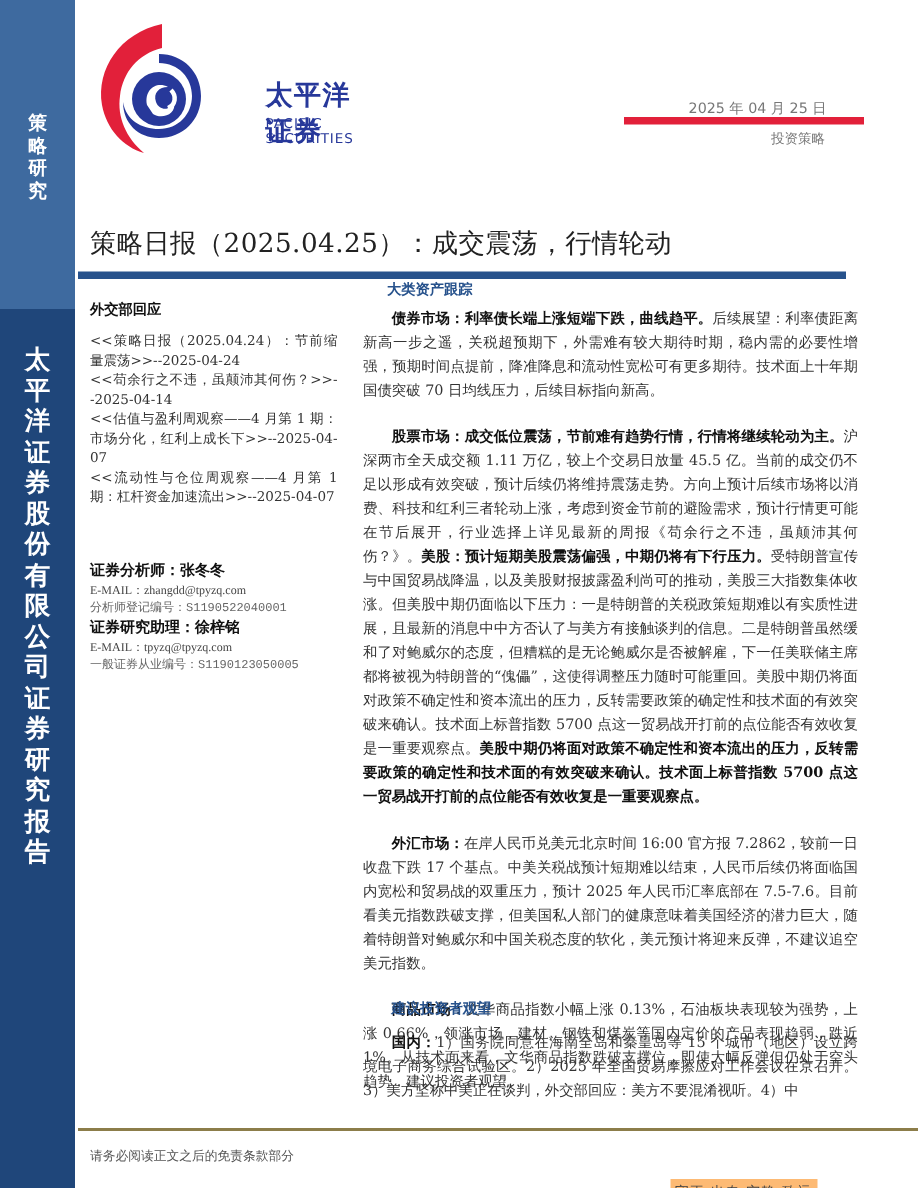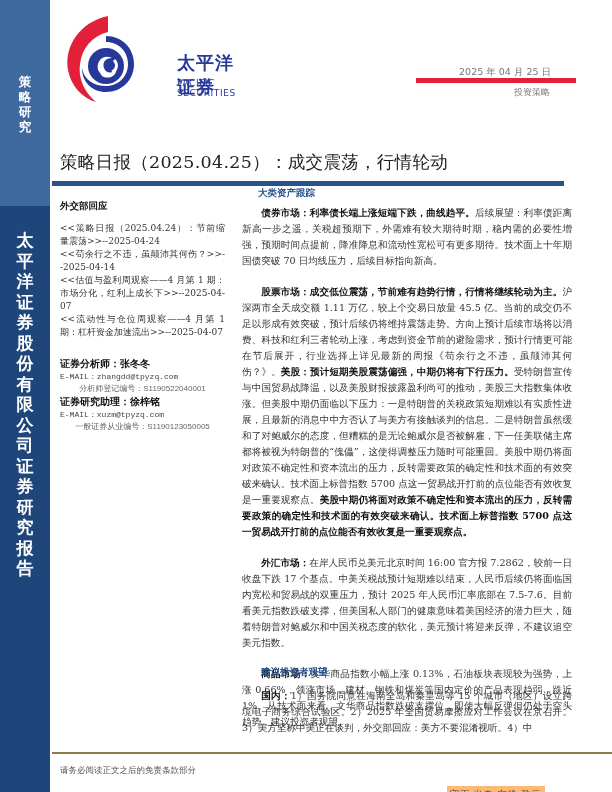--- a/index.html
+++ b/index.html
@@ -28,24 +28,24 @@
   .category { position:absolute; right:62px; top:86px; font-family:"DejaVu Sans", sans-serif; font-size:9px; color:#777; }
 
   
   .title { position:absolute; left:60px; top:150px; font-size:17.5px; color:#222; letter-spacing:0.3px; }
   .title-rule { position:absolute; left:52px; top:181px; width:512px; height:5px; background:#27528c; }
 
   
   .left-col { position:absolute; left:60px; top:200px; width:165px; font-size:9px; color:#333; }
   .lc-heading { font-weight:bold; font-size:9.5px; color:#111; margin-bottom:9px; }
   .report-item { line-height:13px; text-align:justify; }
-  .analyst { margin-top:18px; }
+  .analyst { margin-top:35px; }
   .analyst-role { font-weight:bold; font-size:10px; color:#111; line-height:14px; }
-  .analyst-line { font-family:Liberation Mono, monospace; font-size:8px; color:#444; line-height:12px; }
-  .analyst-line.cn { font-family:Liberation Sans, sans-serif; color:#666;text-align:center; }
+  .analyst-line { font-family:Liberation Serif, serif; font-size:8px; color:#444; line-height:12px; }
+  .analyst-line.cn { font-family:Liberation Mono, monospace; color:#666; }
 
   
   .section-title { position:absolute; left:258px; top:187px; font-size:9.5px; font-weight:bold; color:#27528c; }
   .main { position:absolute; left:242px; top:205px; width:330px; font-size:9.6px; color:#333; line-height:16px; text-align:justify; }
   .para { text-indent:2em; margin-bottom:15px; }
   .para b { color:#111; }
   .subsection { position:absolute; left:261px; top:666px; font-size:9.5px; font-weight:bold; color:#27528c; }
   .main2 { position:absolute; left:242px; top:688px; width:330px; font-size:9.6px; color:#333; line-height:16px; text-align:justify; }
 
   
@@ -110,21 +110,21 @@
   <div class="report-item">&lt;&lt;策略日报（2025.04.24）：节前缩量震荡&gt;&gt;--2025-04-24</div>
   <div class="report-item">&lt;&lt;苟余行之不违，虽颠沛其何伤？&gt;&gt;--2025-04-14</div>
   <div class="report-item">&lt;&lt;估值与盈利周观察——4 月第 1 期：市场分化，红利上成长下&gt;&gt;--2025-04-07</div>
   <div class="report-item">&lt;&lt;流动性与仓位周观察——4 月第 1 期：杠杆资金加速流出&gt;&gt;--2025-04-07</div>
 
   <div class="analyst">
     <div class="analyst-role">证券分析师：张冬冬</div>
     <div class="analyst-line">E-MAIL：zhangdd@tpyzq.com</div>
     <div class="analyst-line cn">分析师登记编号：S1190522040001</div>
     <div class="analyst-role">证券研究助理：徐梓铭</div>
-    <div class="analyst-line">E-MAIL：xuzm@tpyzq.com</div>
+    <div class="analyst-line">E-MAIL：tpyzq@tpyzq.com</div>
     <div class="analyst-line cn">一般证券从业编号：S1190123050005</div>
   </div>
 </div>
 
 <div class="section-title">大类资产跟踪</div>
 <div class="main">
   <p class="para">
     <b>债券市场：利率债长端上涨短端下跌，曲线趋平。</b><span>后续展望：利率债距离新高一步之遥，关税超预期下，外需难有较大期待时期，稳内需的必要性增强，预期时间点提前，降准降息和流动性宽松可有更多期待。技术面上十年期国债突破 70 日均线压力，后续目标指向新高。</span>
   </p>
   <p class="para">

